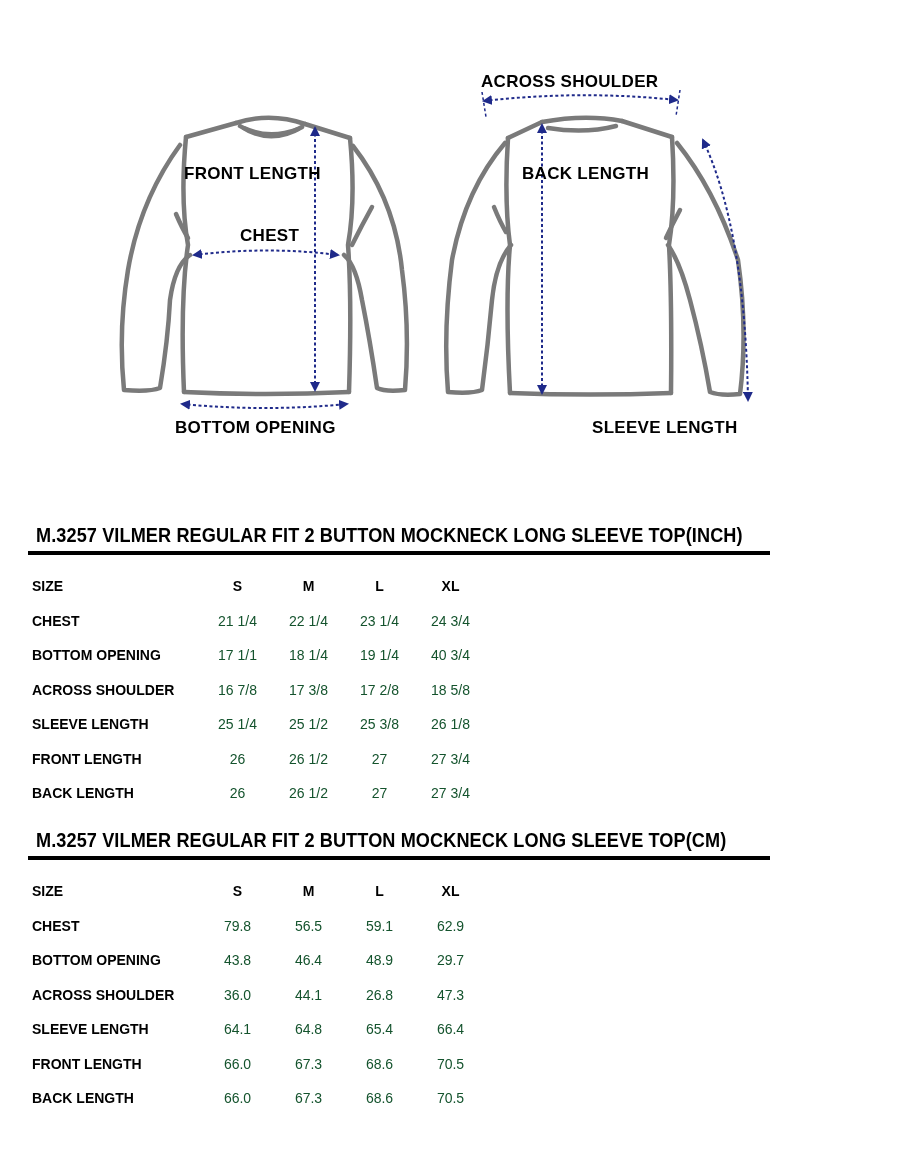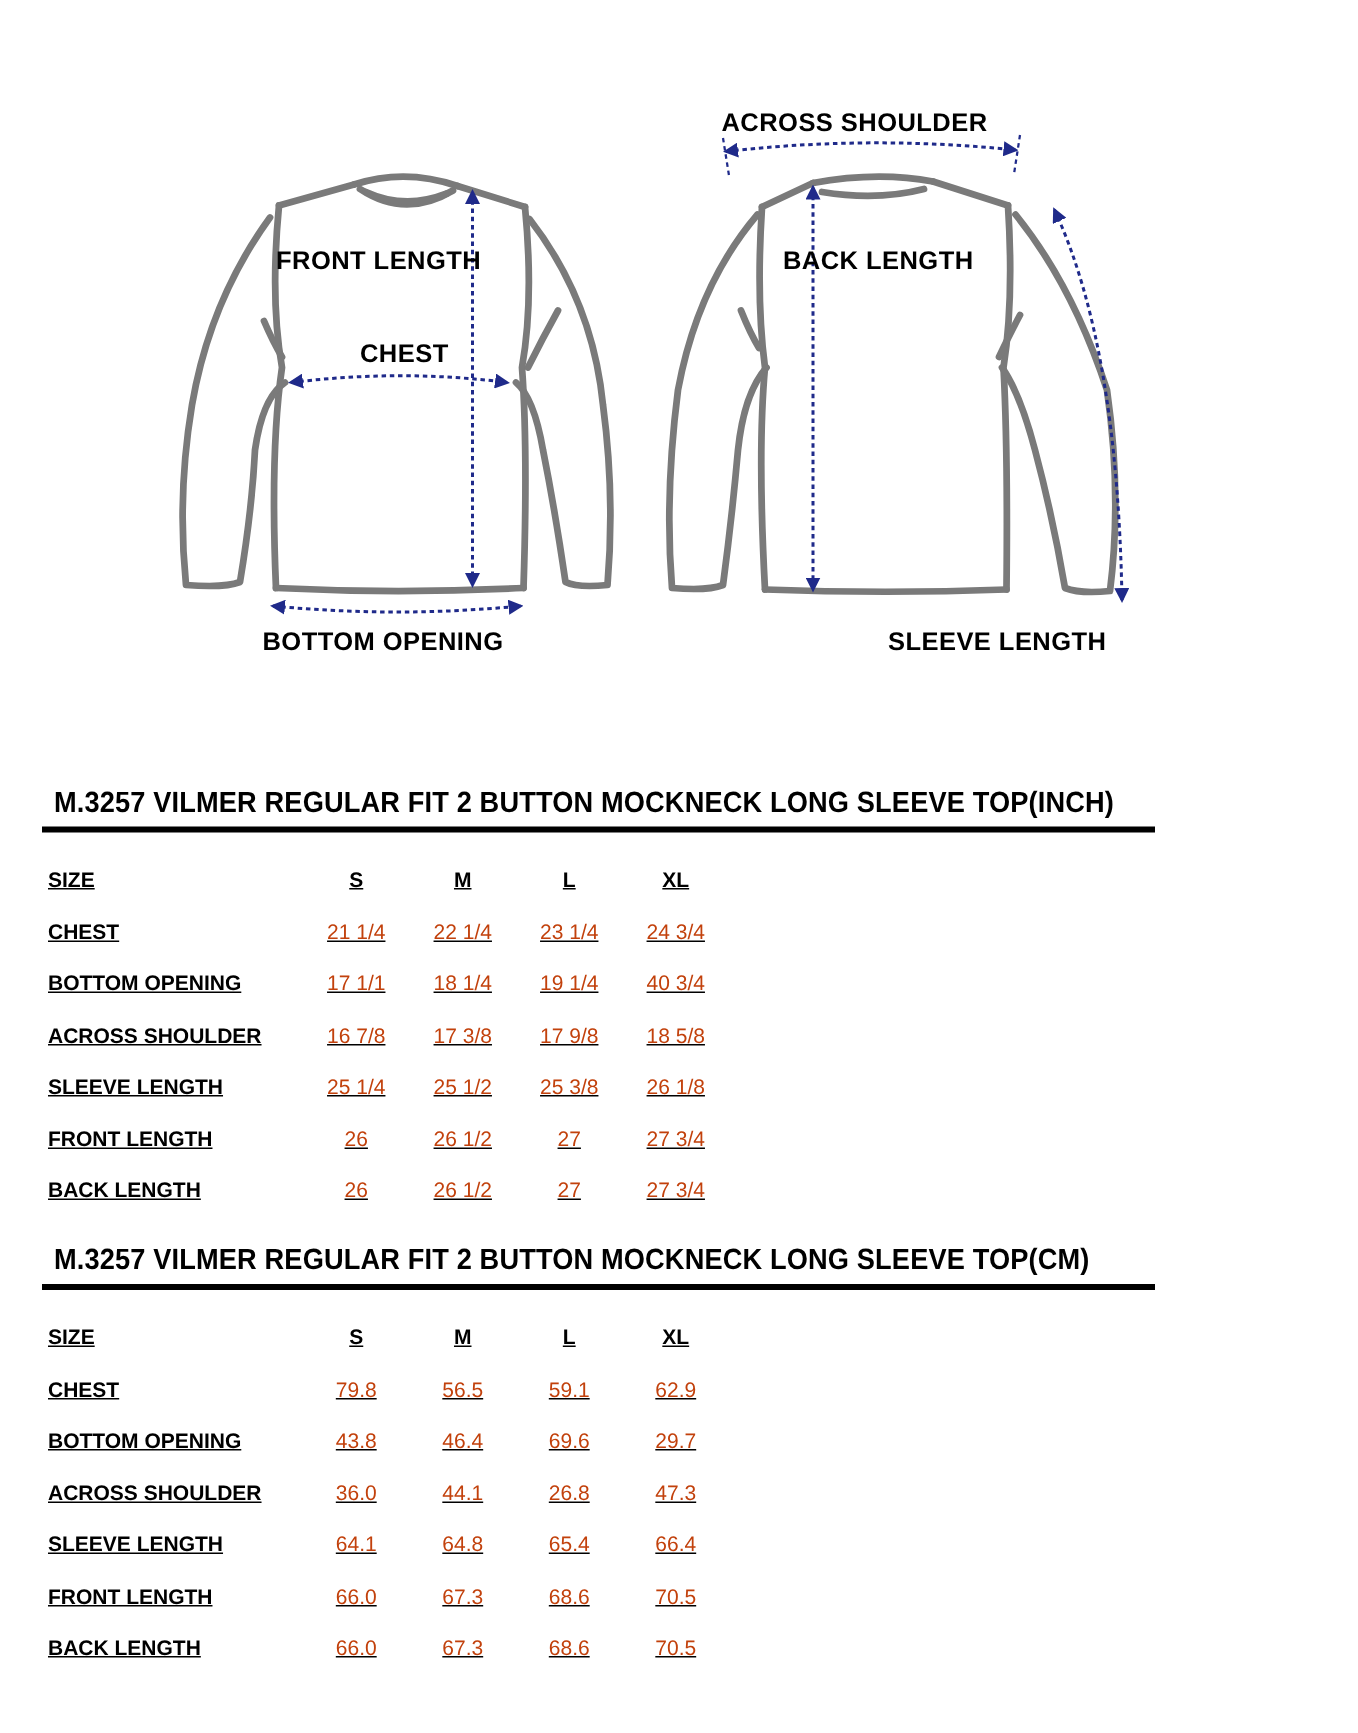--- a/index.html
+++ b/index.html
@@ -2,25 +2,25 @@
 <html><head>
 <meta charset="utf-8">
 <style>
   html, body { margin: 0; padding: 0; background: #ffffff; }
   body { width: 905px; height: 1155px; position: relative; overflow: hidden; font-family: "Liberation Sans", sans-serif; color: #000; }
   .diagram { position: absolute; left: 0; top: 0; width: 905px; height: 470px; }
   .diagram svg { position: absolute; left: 0; top: 0; }
   .lbl { position: absolute; font-family: "Liberation Sans", sans-serif; font-weight: bold; font-size: 17px; letter-spacing: 0.3px; white-space: nowrap; color: #000; }
   .section-title { position: absolute; left: 36px; font-family: "Liberation Sans", sans-serif; font-weight: bold; font-size: 19.5px; white-space: nowrap; transform: scaleX(0.93); transform-origin: left center; letter-spacing: 0.1px; }
   .rule { position: absolute; left: 28px; width: 742px; height: 4px; background: #000; }
-  table.spec { position: absolute; left: 32px; border-collapse: collapse; font-family: "Liberation Sans", sans-serif; font-size: 14px; text-decoration: underline; }
+  table.spec { position: absolute; left: 32px; border-collapse: collapse; font-family: "Liberation Sans", sans-serif; font-size: 14px; }
   table.spec td, table.spec th { padding: 0; height: 34.5px; vertical-align: middle; }
   table.spec th { font-weight: bold; text-align: center; }
   table.spec th.first, table.spec td.first { text-align: left; font-weight: bold; width: 170px; }
-  table.spec td.val { text-align: center; width: 71px; font-weight: normal; color: #c2410c; }
+  table.spec td.val { text-align: center; width: 71px; font-weight: normal; color: #14532d; }
 </style>
 </head>
 <body>
 
 <div class="diagram">
   <svg width="905" height="470" viewBox="0 0 905 470">
     <defs>
       <marker id="ah" viewBox="0 0 10 10" refX="8" refY="5" markerWidth="5" markerHeight="5" orient="auto-start-reverse">
         <path d="M0,0 L10,5 L0,10 z" fill="#1f2a8a"></path>
       </marker>
@@ -107,21 +107,21 @@
         <td class="first">BOTTOM OPENING</td>
         <td class="val">17 1/1</td>
         <td class="val">18 1/4</td>
         <td class="val">19 1/4</td>
         <td class="val">40 3/4</td>
       </tr>
   <tr>
         <td class="first">ACROSS SHOULDER</td>
         <td class="val">16 7/8</td>
         <td class="val">17 3/8</td>
-        <td class="val">17 9/8</td>
+        <td class="val">17 2/8</td>
         <td class="val">18 5/8</td>
       </tr>
   <tr>
         <td class="first">SLEEVE LENGTH</td>
         <td class="val">25 1/4</td>
         <td class="val">25 1/2</td>
         <td class="val">25 3/8</td>
         <td class="val">26 1/8</td>
       </tr>
   <tr>
@@ -156,21 +156,21 @@
         <td class="first">CHEST</td>
         <td class="val">79.8</td>
         <td class="val">56.5</td>
         <td class="val">59.1</td>
         <td class="val">62.9</td>
       </tr>
   <tr>
         <td class="first">BOTTOM OPENING</td>
         <td class="val">43.8</td>
         <td class="val">46.4</td>
-        <td class="val">69.6</td>
+        <td class="val">48.9</td>
         <td class="val">29.7</td>
       </tr>
   <tr>
         <td class="first">ACROSS SHOULDER</td>
         <td class="val">36.0</td>
         <td class="val">44.1</td>
         <td class="val">26.8</td>
         <td class="val">47.3</td>
       </tr>
   <tr>

